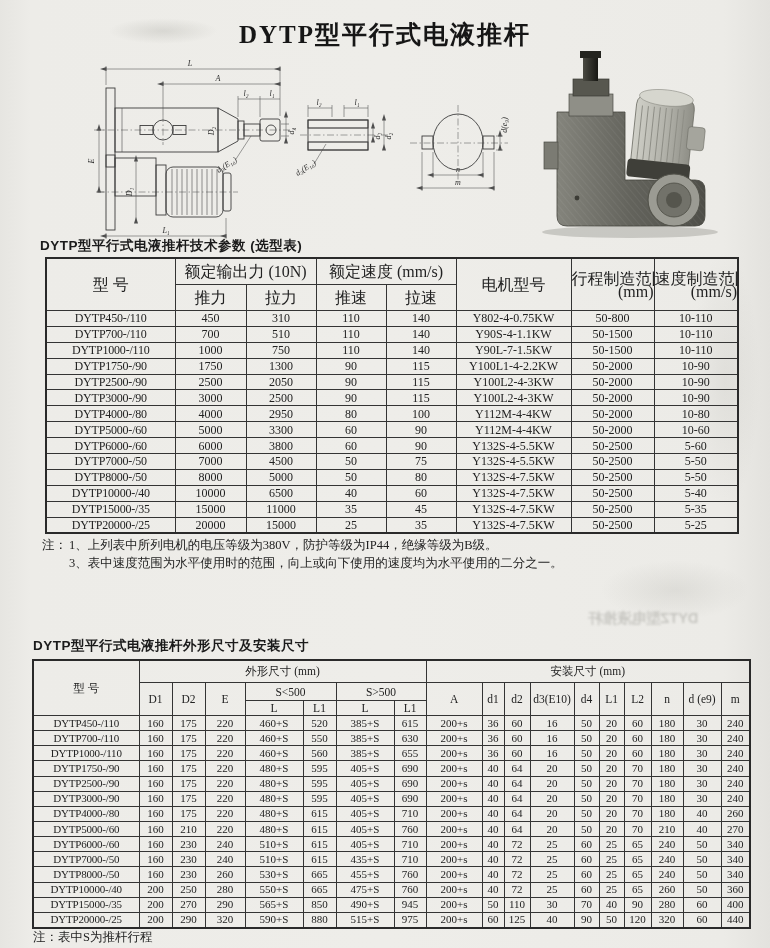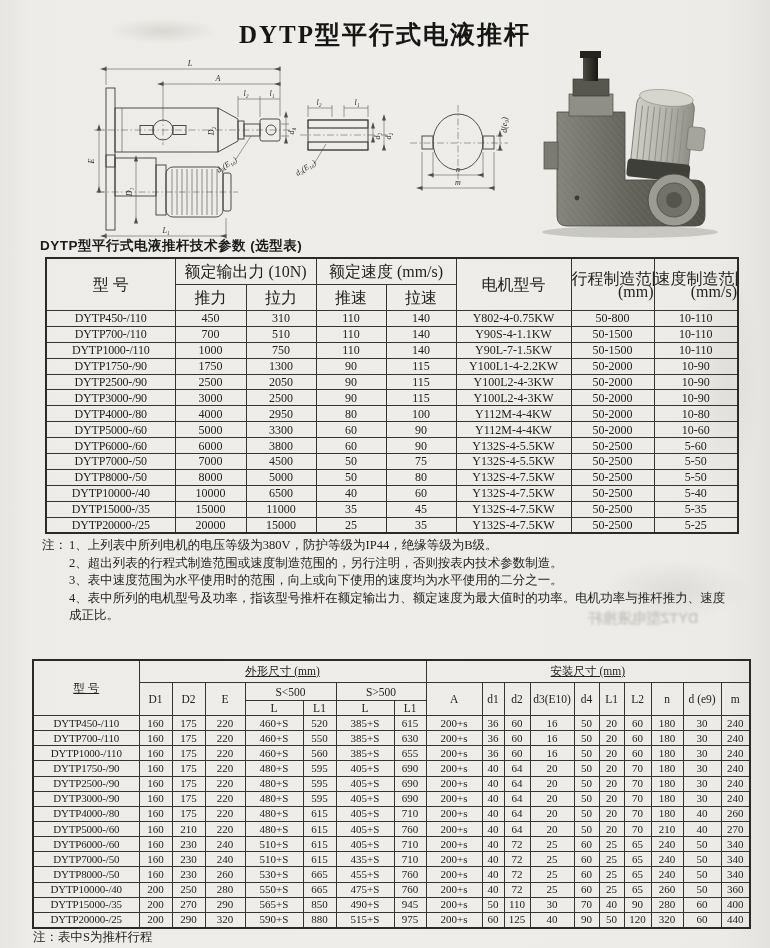--- a/index.html
+++ b/index.html
@@ -17,21 +17,21 @@
   
   table{border-collapse:collapse;table-layout:fixed;position:absolute;background:transparent;}
   th,td{border:1px solid #343434;text-align:center;vertical-align:middle;
         padding:0;overflow:hidden;white-space:nowrap;font-weight:normal;color:#222;}
   table{border:2px solid #2a2a2a;}
   .spec{top:257px;left:45px;width:692px;font-size:12px;}
   .spec thead th{font-size:16px;height:25px;line-height:14px;}
   .spec tbody td{height:14.9px;line-height:14px;font-size:12px;}
   .dims{top:659px;left:32px;width:717px;font-size:11px;}
   .dims thead th{font-size:11.5px;}
-  .dims thead tr.h1 th{height:21px;text-decoration:underline;}
+  .dims thead tr.h1 th{height:21px;}
   .dims thead tr.h2 th{height:17px;}
   .dims thead tr.h3 th{height:14px;line-height:13px;}
   .dims tbody td{height:14.15px;line-height:13px;font-size:11px;}
   td.model{font-size:11.5px;letter-spacing:-0.2px;}
   .spec td.model{font-size:12px;}
   .twoline{line-height:13px;display:block;text-align:right;}
   
   .notes{position:absolute;top:537px;left:42px;width:692px;font-size:12.5px;line-height:17.5px;color:#222;}
   .note-row{display:flex;}
   .nlabel{flex:0 0 27px;}
@@ -425,32 +425,25 @@
       </tbody>
   </table>
 
   <div class="notes">
     <div class="note-row">
       <span class="nlabel">注：</span>
       <span class="ntext">1、上列表中所列电机的电压等级为380V，防护等级为IP44，绝缘等级为B级。</span>
     </div>
     <div class="note-row">
       <span class="nlabel"></span>
-      <span class="ntext">2、超出列表的行程式制造范围或速度制造范围的，另行注明，否则按表内技术参数制造。</span>
-    </div>
-    <div class="note-row">
-      <span class="nlabel"></span>
       <span class="ntext">3、表中速度范围为水平使用时的范围，向上或向下使用的速度均为水平使用的二分之一。</span>
     </div>
-    <div class="note-row">
-      <span class="nlabel"></span>
-      <span class="ntext">4、表中所列的电机型号及功率，指该型号推杆在额定输出力、额定速度为最大值时的功率。电机功率与推杆推力、速度成正比。</span>
-    </div>
   </div>
 
+  <div class="sec-title t2">DYTP型平行式电液推杆外形尺寸及安装尺寸</div>
 
   <table class="dims">
     <colgroup>
       <col style="width:106px">
         <col style="width:33px">
         <col style="width:33px">
         <col style="width:40px">
       <col style="width:58px">
         <col style="width:33px">
         <col style="width:58px">

